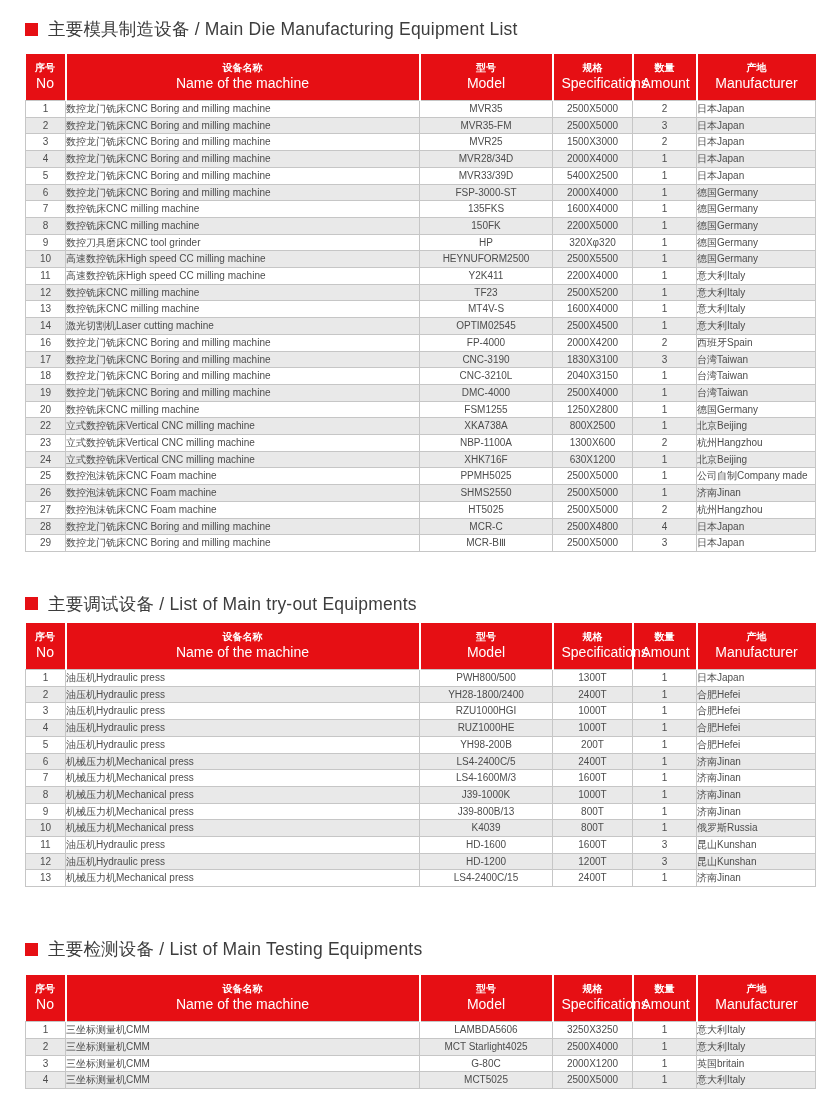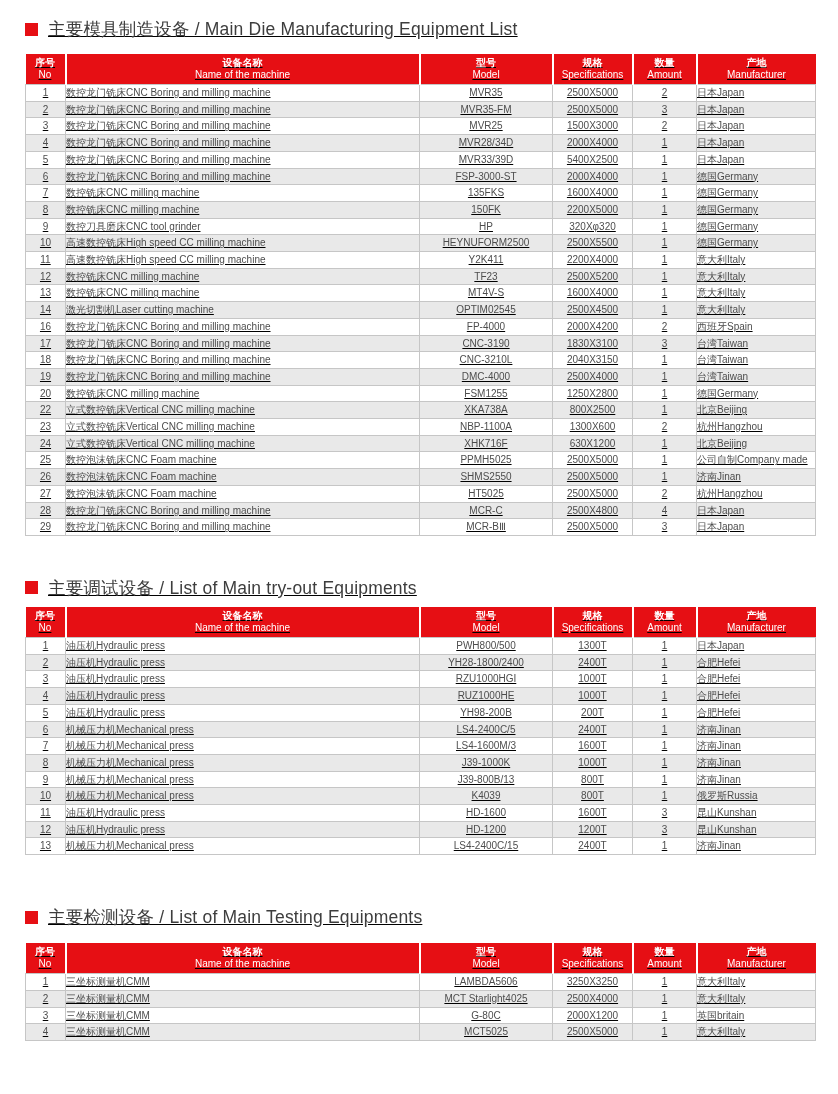--- a/index.html
+++ b/index.html
@@ -6,21 +6,20 @@
   body {
     width: 838px; height: 1094px;
     background: #ffffff;
     font-family: "Liberation Sans", sans-serif;
     overflow: hidden;
   }
   .page {
     box-sizing: border-box;
     width: 838px; height: 782px;
     padding: 18px 23px 0 25px;
-    text-decoration: underline;
   }
   .sec-title {
     display: flex; align-items: center;
     height: 22px;
     font-size: 17.5px; color: #3d3d3d;
     letter-spacing: 0.2px;
     white-space: nowrap;
   }
   .sec-title .bullet {
     width: 13px; height: 13px;
@@ -30,28 +29,28 @@
   }
   table.equip {
     border-collapse: collapse;
     table-layout: fixed;
     width: 790px;
   }
   table.equip thead th {
     background: #e60f14;
     color: #ffffff;
     height: 30px;
-    padding: 0;
+    padding: 8px;
     vertical-align: middle;
     border-left: 2px solid #ffffff;
     font-weight: normal;
   }
   table.equip thead th:first-child { border-left: none; }
   table.equip thead th .cn { font-size: 10px; font-weight: bold; line-height: 1.25; }
-  table.equip thead th .en { font-size: 10px; font-weight: normal; line-height: 1.2; }
+  table.equip thead th .en { font-size: 14px; font-weight: normal; line-height: 1.2; }
   table.equip tbody td {
     height: 15.7px;
     line-height: 15.7px;
     padding: 0;
     font-size: 10px;
     color: #4d4d4d;
     border: 1px solid #c6c6c6;
     white-space: nowrap;
     overflow: hidden;
   }

